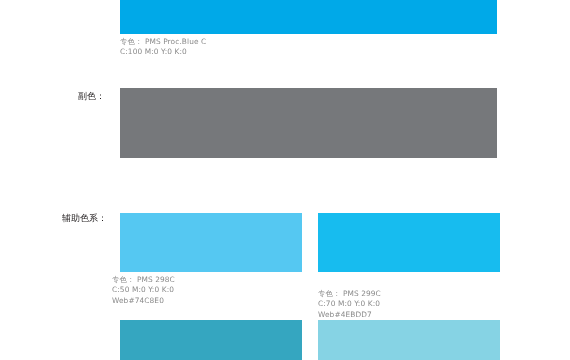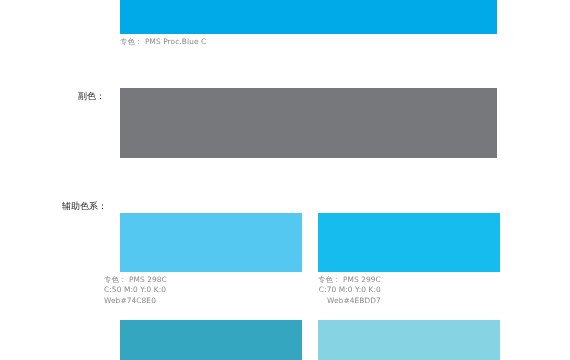--- a/index.html
+++ b/index.html
@@ -68,47 +68,46 @@
     height: 70px;
   }
   #secondary-caption {
     left: 120px;
     top: 161px;
   }
 
   
   #aux-label {
     left: 62px;
-    top: 200px;
+    top: 212px;
     position: absolute;
     font-size: 9px;
     color: #231f20;
     font-family: "DejaVu Sans", "Liberation Sans", sans-serif;
     white-space: nowrap;
   }
   #aux-swatch-1 {
     left: 120px;
     top: 213px;
     width: 182px;
     height: 59px;
   }
   #aux-caption-1 {
-    left: 104px;
+    left: 112px;
     top: 275px;
   }
   #aux-swatch-2 {
     left: 318px;
     top: 213px;
     width: 182px;
     height: 59px;
   }
   #aux-caption-2 {
     left: 318px;
-    top: 275px;
-    text-align: right;
+    top: 289px;
   }
   #aux-swatch-3 {
     left: 120px;
     top: 320px;
     width: 182px;
     height: 40px;
   }
   #aux-swatch-4 {
     left: 318px;
     top: 320px;
@@ -118,20 +117,21 @@
 </style>
 </head>
 <body>
 
 <div class="page">
 
   <div class="swatch" id="primary-swatch" style="background-color: rgb(0, 169, 232);"></div>
 
   <div class="caption" id="primary-caption">
     <div>专色： PMS Proc.Blue C</div>
+    <div>C:100  M:0  Y:0  K:0</div>
   </div>
 
   <div id="secondary-label">副色：</div>
 
   <div class="swatch" id="secondary-swatch" style="background-color: rgb(118, 120, 123);"></div>
 
 
   <div id="aux-label">辅助色系：</div>
 
   <div class="swatch" id="aux-swatch-1" style="background-color: rgb(85, 200, 242);"></div>

